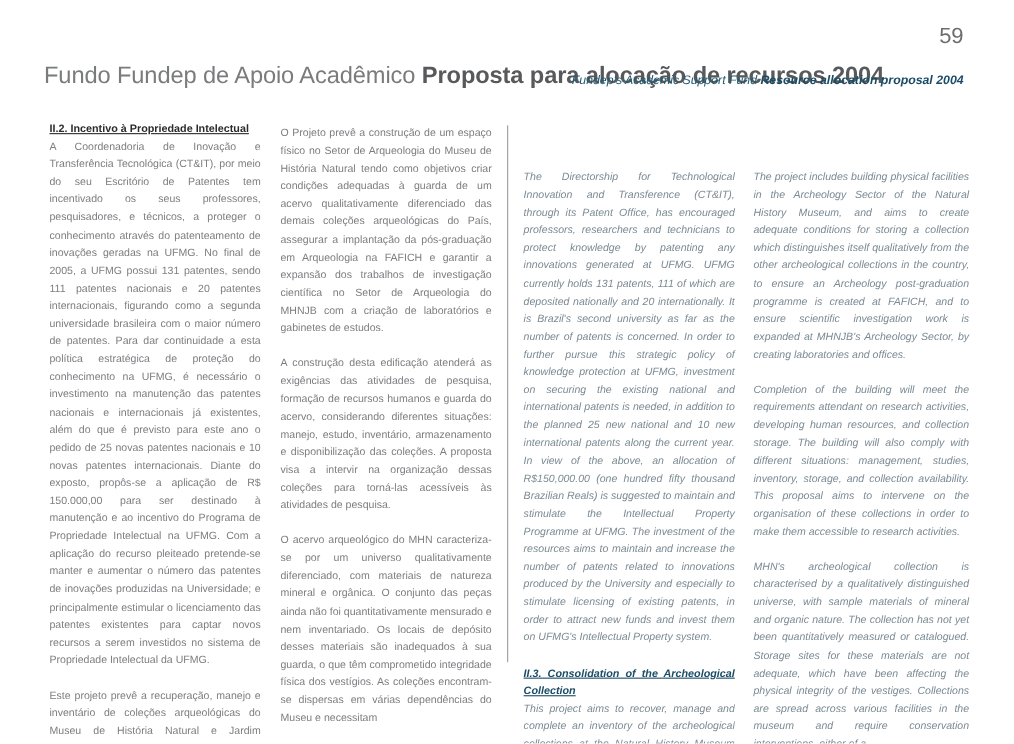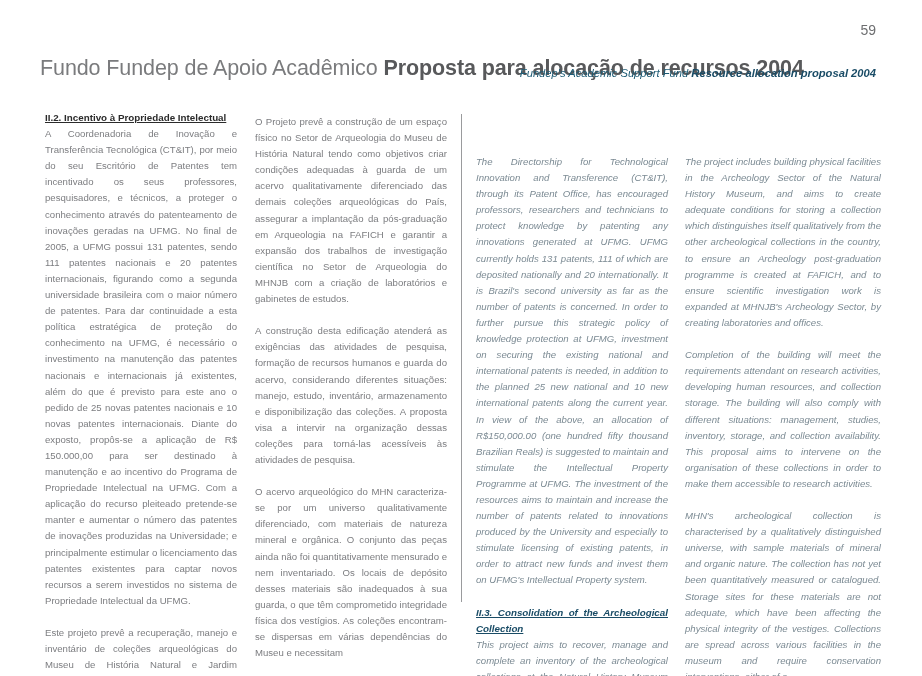--- a/index.html
+++ b/index.html
@@ -1,18 +1,18 @@
 <!DOCTYPE html>
 <html><head>
 <meta charset="utf-8">
 <style>
   html, body { margin: 0; padding: 0; background: #ffffff; }
   body { width: 922px; height: 676px; position: relative; overflow: hidden;
          font-family: "Liberation Sans", sans-serif; }
-  .page-number { position: absolute; right: 46px; top: 22px; font-size: 14px; color: #6d6e70; }
+  .page-number { position: absolute; right: 46px; top: 22px; font-size: 20px; color: #6d6e70; }
   .title-main { position: absolute; left: 40px; top: 56px; font-size: 21.5px; color: #6d6e70;
                 white-space: nowrap; letter-spacing: -0.1px; }
   .title-main .thin { font-weight: normal; color: #7a7b7d; }
   .title-main .bold { font-weight: bold; color: #58595b; }
   .title-sub { position: absolute; right: 46px; top: 67px; font-size: 11.2px; font-style: italic;
                color: #1d5b75; white-space: nowrap; }
   .title-sub .bold { font-weight: bold; color: #1a4c66; }
 
   .col { position: absolute; top: 110px; width: 192px; font-size: 9.6px; line-height: 16.1px;
          text-align: justify; color: #7c7d80; }

